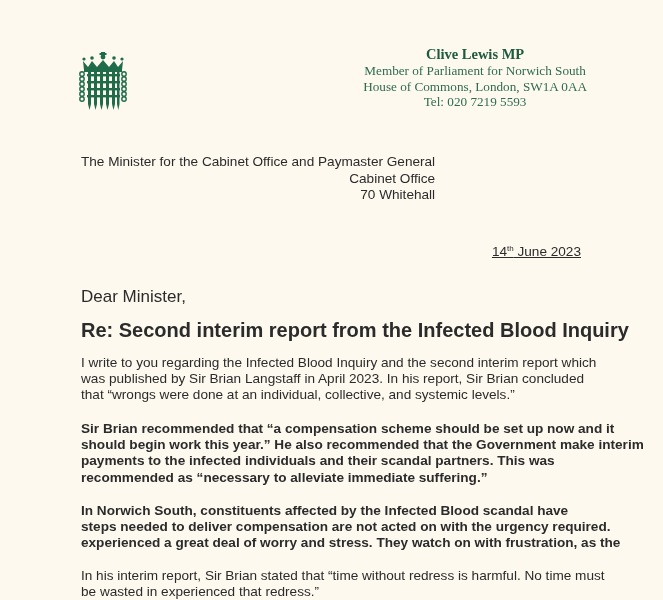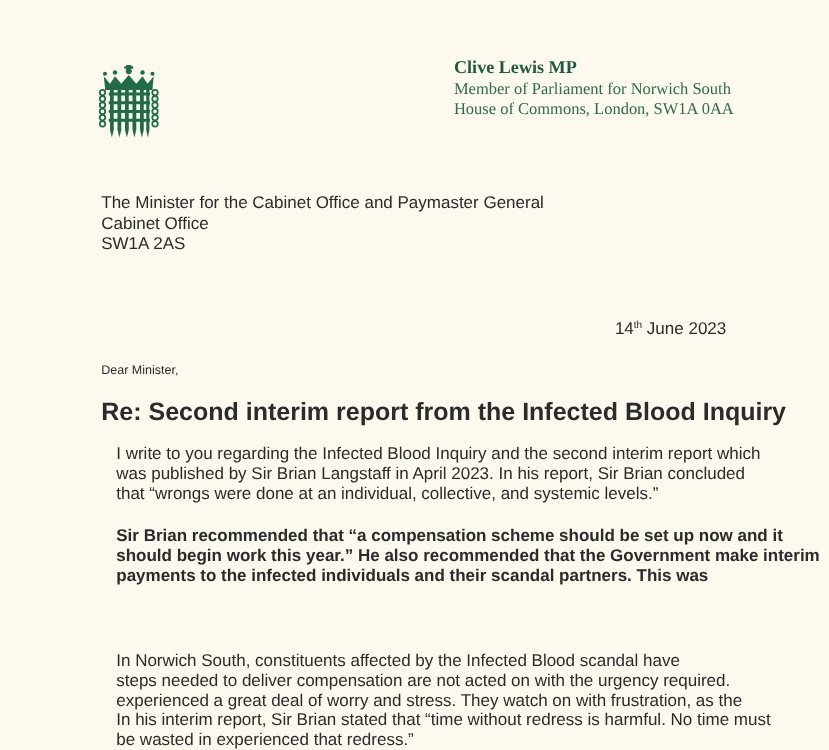--- a/index.html
+++ b/index.html
@@ -25,77 +25,79 @@
       position: absolute;
       left: 78px;
       top: 52px;
       width: 50px;
       height: 62px;
     }
     .letterhead {
       position: absolute;
       right: 76px;
       top: 46px;
-      text-align: left;
+      text-align: center;
       font-family: "Liberation Serif", "DejaVu Serif", serif;
       color: #2f6b50;
       font-size: 13.2px;
       line-height: 15.6px;
     }
     .letterhead .name {
       font-weight: bold;
       font-size: 14.5px;
       line-height: 17px;
       color: #1f5a3f;
     }
     .addressee {
       position: absolute;
       left: 81px;
       top: 154px;
       font-size: 13.6px;
       line-height: 16.6px;
+      text-align: right;
     }
     .date {
       position: absolute;
       right: 82px;
-      top: 255px;
+      top: 244px;
       font-size: 13.6px;
       line-height: 16px;
+      text-decoration: underline;
     }
     .date sup {
       font-size: 8px;
       vertical-align: 5px;
       line-height: 0;
     }
     .salutation {
       position: absolute;
       left: 81px;
       top: 289px;
-      font-size: 10px;
+      font-size: 17px;
       line-height: 16px;
     }
     .subject {
       position: absolute;
       left: 81px;
       top: 322px;
       font-size: 20px;
       line-height: 16px;
       font-weight: bold;
     }
     .para {
       position: absolute;
       left: 81px;
       width: 520px;
       font-size: 13.6px;
       line-height: 16.2px;
     }
-    .para .line { display: block; white-space: nowrap; margin-left: 12px; }
+    .para .line { display: block; white-space: nowrap; }
     .p1 { top: 355px; }
     .p2 { top: 421px; font-weight: bold; }
-    .p3 { top: 521px; }
+    .p3 { top: 503px; font-weight: bold; }
     .p4 { top: 568px; }
   </style>
 </head>
 <body>
 
 <div class="page">
 
   <div class="logo">
     <svg width="50" height="62" viewBox="0 0 50 62">
       <g fill="#1f6b4a" stroke="none">
@@ -142,44 +144,46 @@
         <path d="M34 52 L35.5 58 L37 52 Z"></path>
         <path d="M39 52 L40.3 58 L41.5 52 Z"></path>
       </g>
     </svg>
   </div>
 
   <div class="letterhead">
     <div class="name">Clive Lewis MP</div>
     <div>Member of Parliament for Norwich South</div>
     <div>House of Commons, London, SW1A 0AA</div>
+    <div>Tel: 020 7219 5593</div>
   </div>
 
   <div class="addressee">
     <div>The Minister for the Cabinet Office and Paymaster General</div>
     <div>Cabinet Office</div>
-    <div>SW1A 2AS</div>
+    <div>70 Whitehall</div>
   </div>
 
   <div class="date"><span>14</span><sup>th</sup><span> June 2023</span></div>
 
   <div class="salutation">Dear Minister,</div>
 
   <div class="subject">Re: Second interim report from the Infected Blood Inquiry</div>
 
   <div class="para p1">
     <span class="line">I write to you regarding the Infected Blood Inquiry and the second interim report which</span>
     <span class="line">was published by Sir Brian Langstaff in April 2023. In his report, Sir Brian concluded</span>
     <span class="line">that “wrongs were done at an individual, collective, and systemic levels.”</span>
   </div>
 
   <div class="para p2">
     <span class="line">Sir Brian recommended that “a compensation scheme should be set up now and it</span>
     <span class="line">should begin work this year.” He also recommended that the Government make interim</span>
     <span class="line">payments to the infected individuals and their scandal partners. This was</span>
+    <span class="line">recommended as “necessary to alleviate immediate suffering.”</span>
   </div>
 
   <div class="para p3">
     <span class="line">In Norwich South, constituents affected by the Infected Blood scandal have</span>
     <span class="line">steps needed to deliver compensation are not acted on with the urgency required.</span>
     <span class="line">experienced a great deal of worry and stress. They watch on with frustration, as the</span>
   </div>
 
   <div class="para p4">
     <span class="line">In his interim report, Sir Brian stated that “time without redress is harmful. No time must</span>

